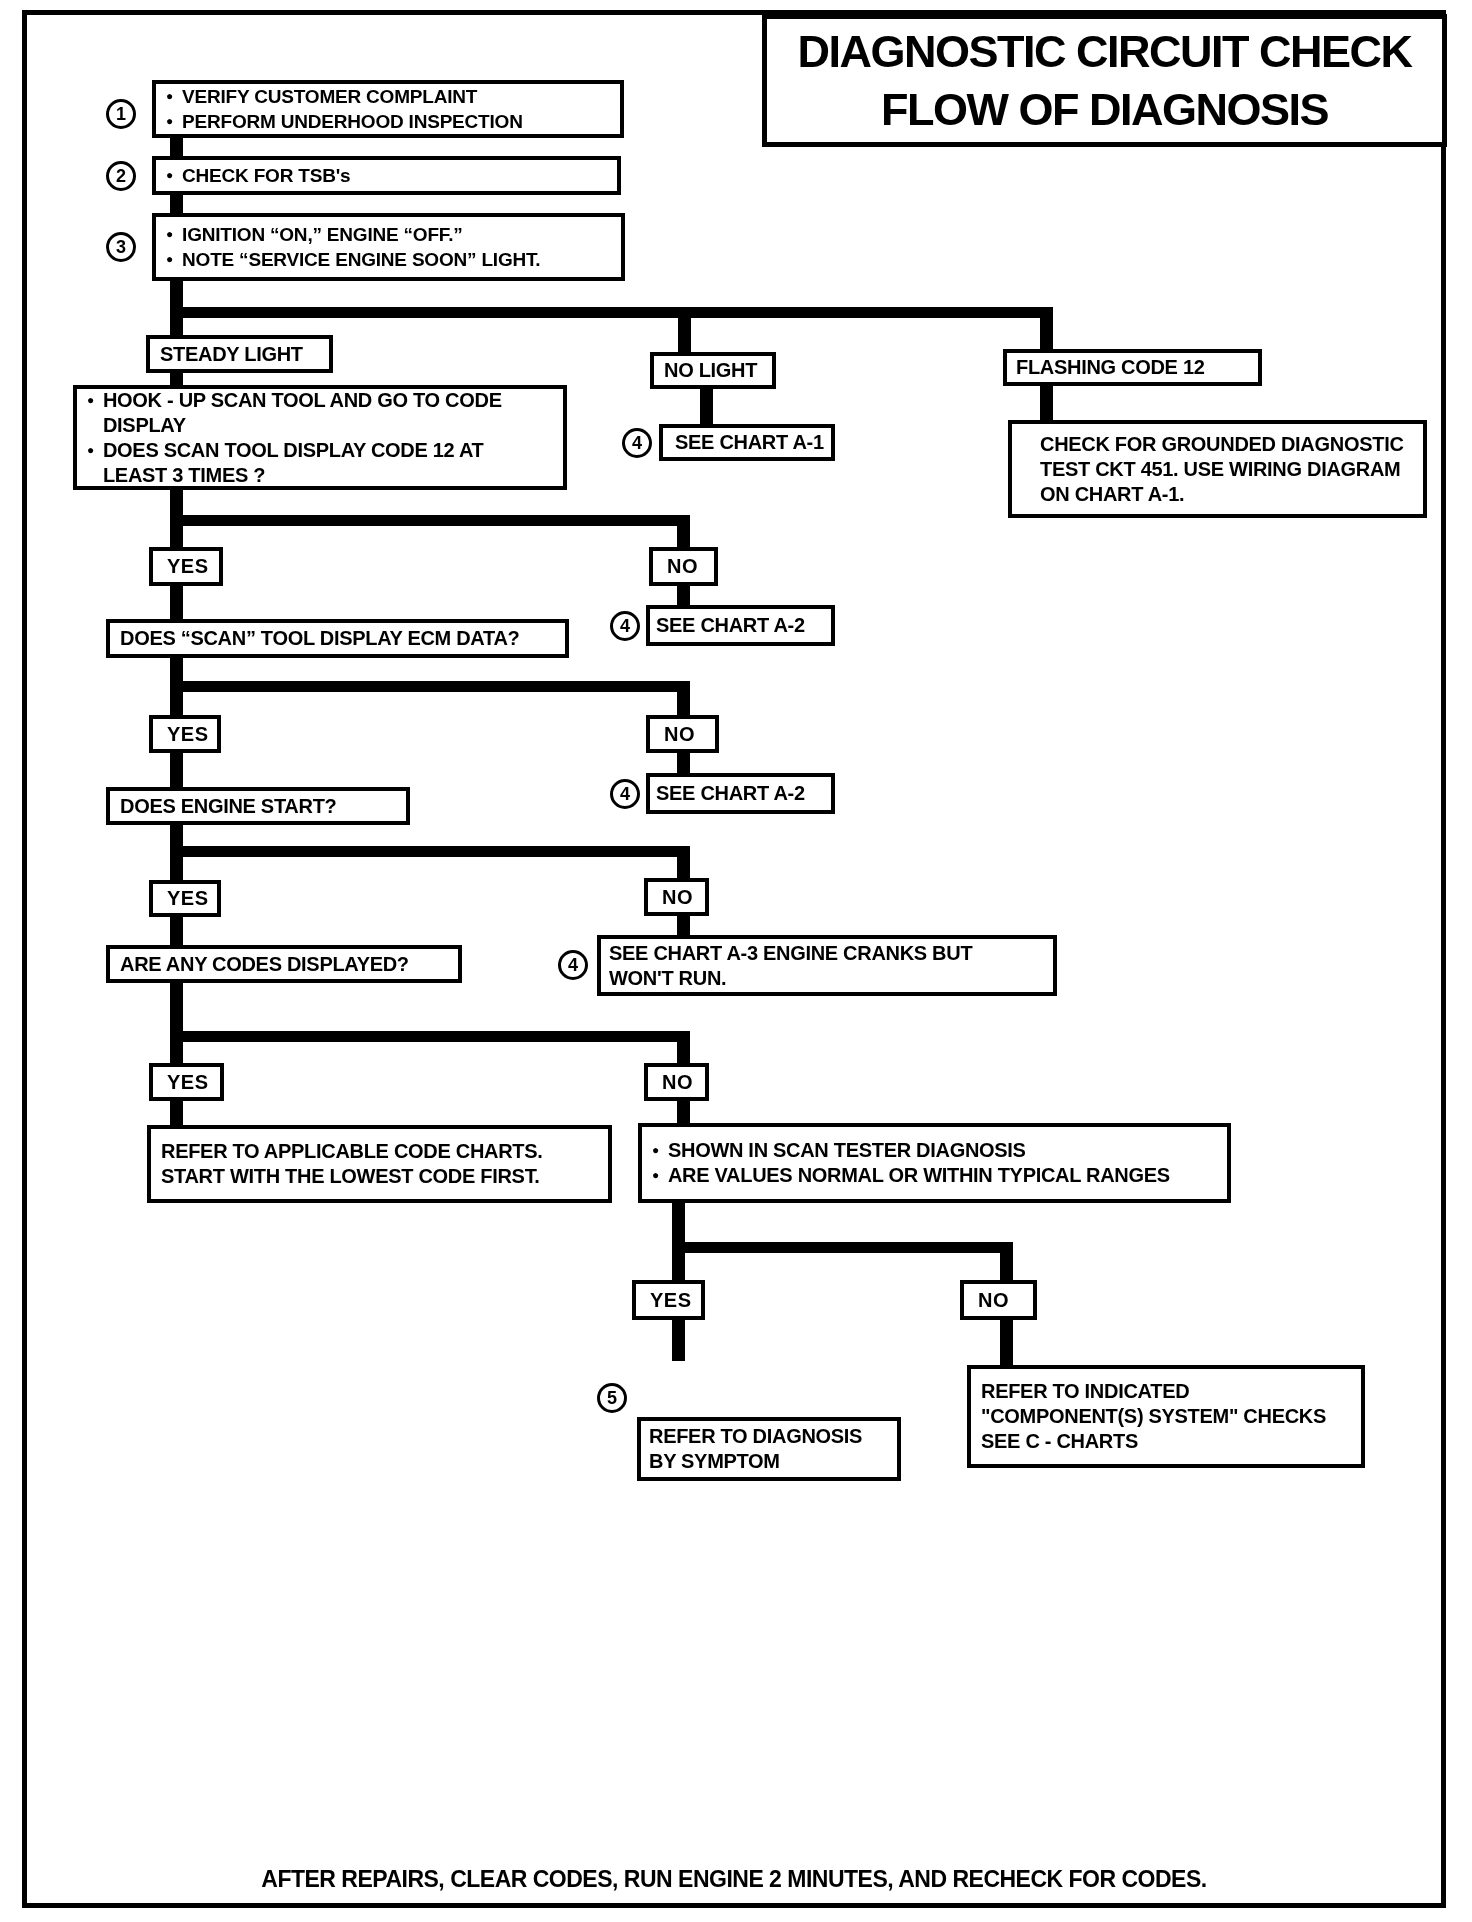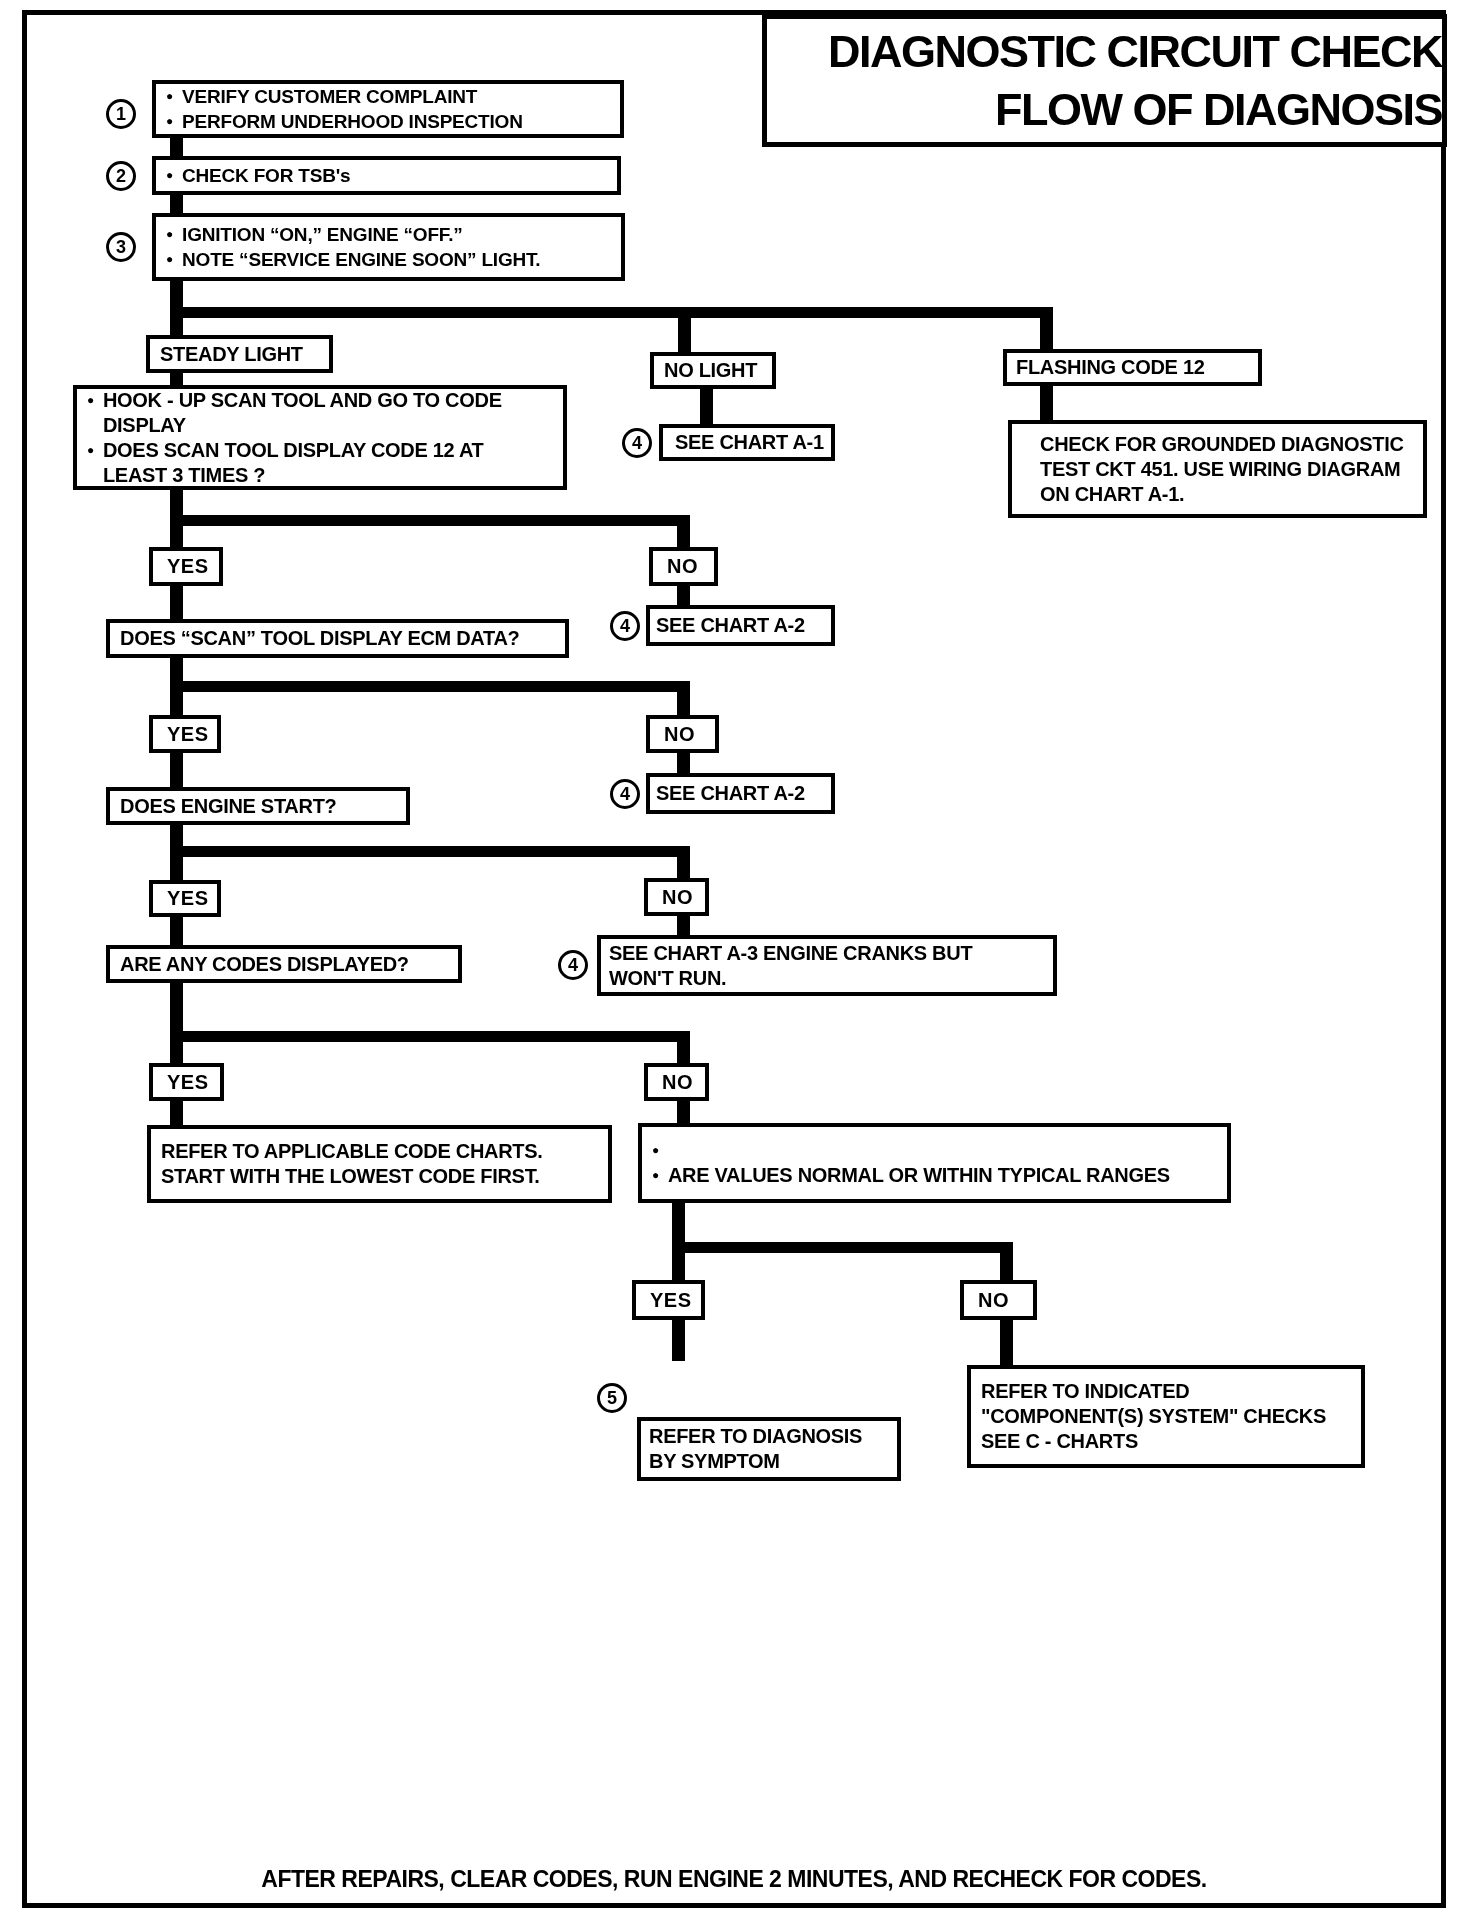--- a/index.html
+++ b/index.html
@@ -20,21 +20,21 @@
   .ln{position:absolute;background:#000;}
   .circ{
     position:absolute;width:30px;height:30px;border:3px solid #000;border-radius:50%;
     box-sizing:border-box;background:#fff;display:flex;align-items:center;justify-content:center;
     font-size:18px;font-weight:bold;
   }
   .title-box{
     position:absolute;left:762px;top:14px;width:685px;height:133px;
     border:5px solid #000;box-sizing:border-box;background:#fff;
     text-align:center;font-weight:bold;font-size:45px;line-height:58px;
-    letter-spacing:-1.5px;display:flex;flex-direction:column;justify-content:center;align-items:flex-end;
+    letter-spacing:-1.5px;display:flex;flex-direction:column;justify-content:center;
   }
   .steptext{font-size:19px;line-height:25px;letter-spacing:-0.2px;}
   .nodetext{font-size:20px;line-height:25px;letter-spacing:-0.3px;}
   .brow{display:flex;gap:9px;align-items:flex-start;}
   .blt{font-size:12px;line-height:25px;flex:0 0 auto;}
   .yn{align-items:flex-start;justify-content:center;font-size:20px;letter-spacing:0.5px;padding-left:14px;}
   .pad{padding:4px 10px;}
   .footer{
     position:absolute;left:22px;top:1866px;width:1424px;text-align:center;
     font-weight:bold;font-size:23px;letter-spacing:-0.5px;
@@ -228,20 +228,21 @@
 <div class="box nodetext" style="left:147px;top:1125px;width:465px;height:78px;padding-left:10px;">
   <div>REFER TO APPLICABLE CODE CHARTS.</div>
   <div>START WITH THE LOWEST CODE FIRST.</div>
 </div>
 
 <div class="ln" style="left:677px;top:1101px;width:13px;height:22px;"></div>
 <div class="box pad nodetext" style="left:638px;top:1123px;width:593px;height:80px;">
   <div class="brow">
       <span class="blt">●</span>
       <div>
+        <div>SHOWN IN SCAN TESTER DIAGNOSIS</div>
       </div>
     </div>
   <div class="brow">
       <span class="blt">●</span>
       <div>
         <div>ARE VALUES NORMAL OR WITHIN TYPICAL RANGES</div>
       </div>
     </div>
 </div>
 

